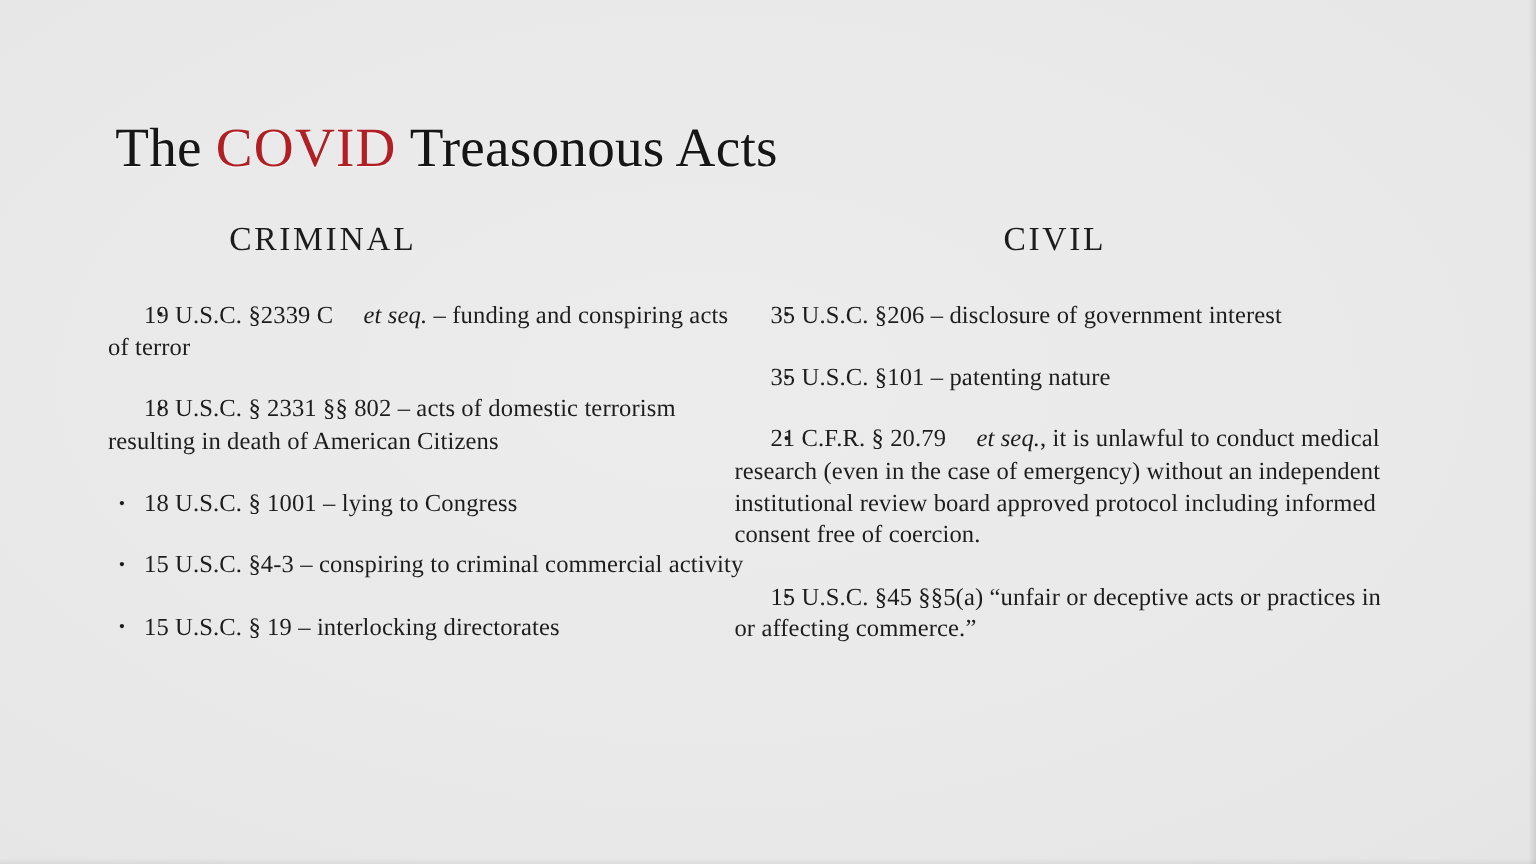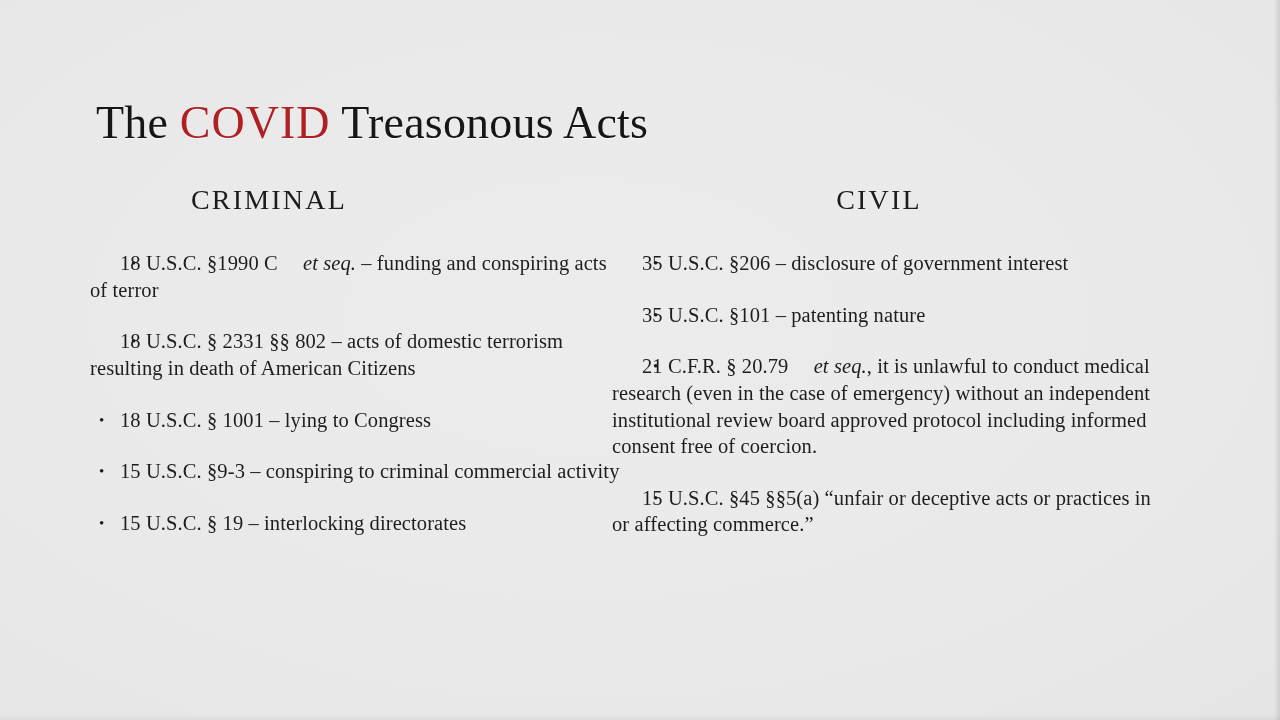--- a/index.html
+++ b/index.html
@@ -141,24 +141,24 @@
 
   <h1 class="title">
     <span class="t-word">The </span><span class="t-covid">COVID</span><span class="t-word"> Treasonous Acts</span>
   </h1>
 
   <div class="columns">
 
     <div class="column left">
       <h2 class="col-heading">CRIMINAL</h2>
       <ul class="bullets">
-          <li class="outdent"><span class="bullet-dot"></span><span class="txt"><span>18 U.S.C. §1990 C </span><em>et seq.</em><span>  – funding and conspiring acts of terror</span></span></li>
+          <li class="outdent"><span class="bullet-dot"></span><span class="txt"><span>19 U.S.C. §2339 C </span><em>et seq.</em><span>  – funding and conspiring acts of terror</span></span></li>
           <li class="outdent"><span class="bullet-dot"></span><span class="txt"><span>18 U.S.C. § 2331 §§ 802 – acts of domestic terrorism resulting in death of American Citizens</span></span></li>
           <li class="hang"><span class="bullet-dot"></span><span class="txt"><span>18 U.S.C. § 1001 – lying to Congress</span></span></li>
-          <li class="hang"><span class="bullet-dot"></span><span class="txt"><span>15 U.S.C. §9-3 – conspiring to criminal commercial activity</span></span></li>
+          <li class="hang"><span class="bullet-dot"></span><span class="txt"><span>15 U.S.C. §4-3 – conspiring to criminal commercial activity</span></span></li>
           <li class="hang"><span class="bullet-dot"></span><span class="txt"><span>15 U.S.C. § 19 – interlocking directorates</span></span></li>
         </ul>
     </div>
 
     <div class="column right">
       <h2 class="col-heading">CIVIL</h2>
       <ul class="bullets">
           <li class="outdent"><span class="bullet-dot"></span><span class="txt"><span>35 U.S.C. §206 – disclosure of government interest</span></span></li>
           <li class="outdent"><span class="bullet-dot"></span><span class="txt"><span>35 U.S.C. §101 – patenting nature</span></span></li>
           <li class="outdent"><span class="bullet-dot"></span><span class="txt"><span>21 C.F.R. § 20.79 </span><em>et seq.</em><span>, it is unlawful to conduct medical research (even in the case of emergency) without an independent institutional review board approved protocol including informed consent free of coercion.</span></span></li>

